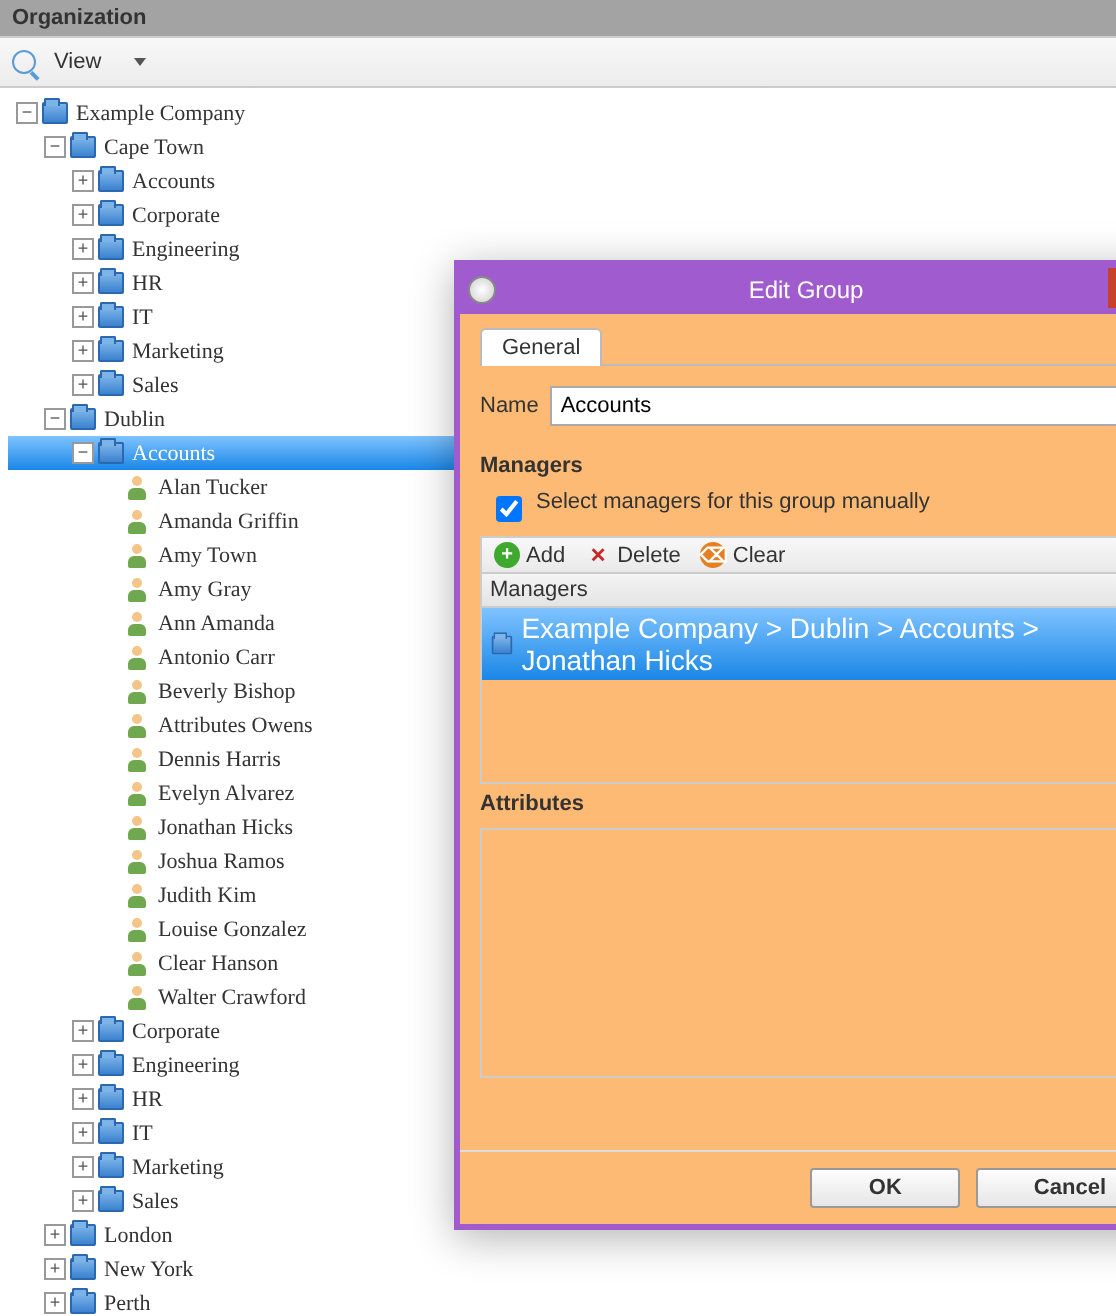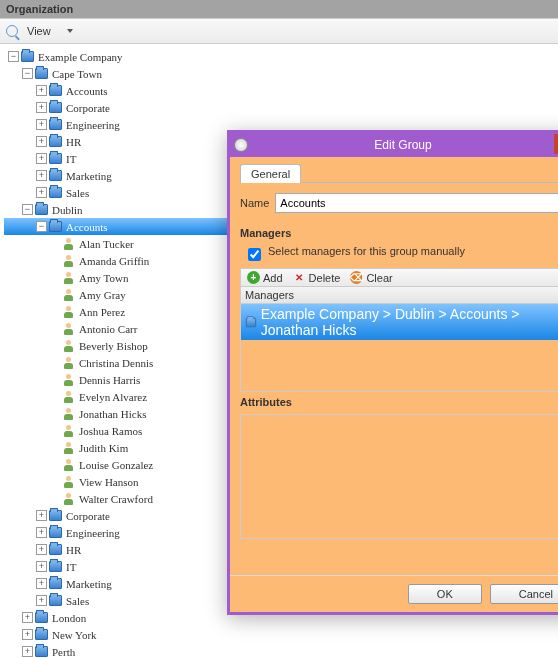--- a/index.html
+++ b/index.html
@@ -203,21 +203,21 @@
   .attr-box .scroll-up{top:1px}
   .attr-box .scroll-dn{bottom:1px}
   .dialog-footer{
     display:flex;justify-content:flex-end;gap:8px;
     padding:8px 10px;border-top:1px solid #ddd;
   }
   .btn{
     min-width:68px;padding:3px 28px;
     background:linear-gradient(#fdfdfd,#e6e6e6);
     border:1px solid #999;border-radius:2px;
-    font-size:11px;cursor:pointer;
+    font-size:11px;cursor:pointer;font-weight:bold;
   }
 </style>
 </head>
 <body>
 
 <div class="panel-header">Organization</div>
 
 <div class="toolbar">
   <span class="mag-icon"></span>
   <div class="dropdown-btn">
@@ -305,36 +305,36 @@
     <span class="node-label">Amy Town</span>
   </div>
       <div class="node indent-3">
     <span class="exp-empty"></span>
     <span class="person-icon"></span>
     <span class="node-label">Amy Gray</span>
   </div>
       <div class="node indent-3">
     <span class="exp-empty"></span>
     <span class="person-icon"></span>
-    <span class="node-label">Ann Perez</span>
+    <span class="node-label">Ann Amanda</span>
   </div>
       <div class="node indent-3">
     <span class="exp-empty"></span>
     <span class="person-icon"></span>
     <span class="node-label">Antonio Carr</span>
   </div>
       <div class="node indent-3">
     <span class="exp-empty"></span>
     <span class="person-icon"></span>
     <span class="node-label">Beverly Bishop</span>
   </div>
       <div class="node indent-3">
     <span class="exp-empty"></span>
     <span class="person-icon"></span>
-    <span class="node-label">Christina Dennis</span>
+    <span class="node-label">Attributes Owens</span>
   </div>
       <div class="node indent-3">
     <span class="exp-empty"></span>
     <span class="person-icon"></span>
     <span class="node-label">Dennis Harris</span>
   </div>
       <div class="node indent-3">
     <span class="exp-empty"></span>
     <span class="person-icon"></span>
     <span class="node-label">Evelyn Alvarez</span>
@@ -355,21 +355,21 @@
     <span class="node-label">Judith Kim</span>
   </div>
       <div class="node indent-3">
     <span class="exp-empty"></span>
     <span class="person-icon"></span>
     <span class="node-label">Louise Gonzalez</span>
   </div>
       <div class="node indent-3">
     <span class="exp-empty"></span>
     <span class="person-icon"></span>
-    <span class="node-label">View Hanson</span>
+    <span class="node-label">Clear Hanson</span>
   </div>
       <div class="node indent-3">
     <span class="exp-empty"></span>
     <span class="person-icon"></span>
     <span class="node-label">Walter Crawford</span>
   </div>
     </div>
 
   <div id="dublin-rest">
       <div class="node indent-2">

